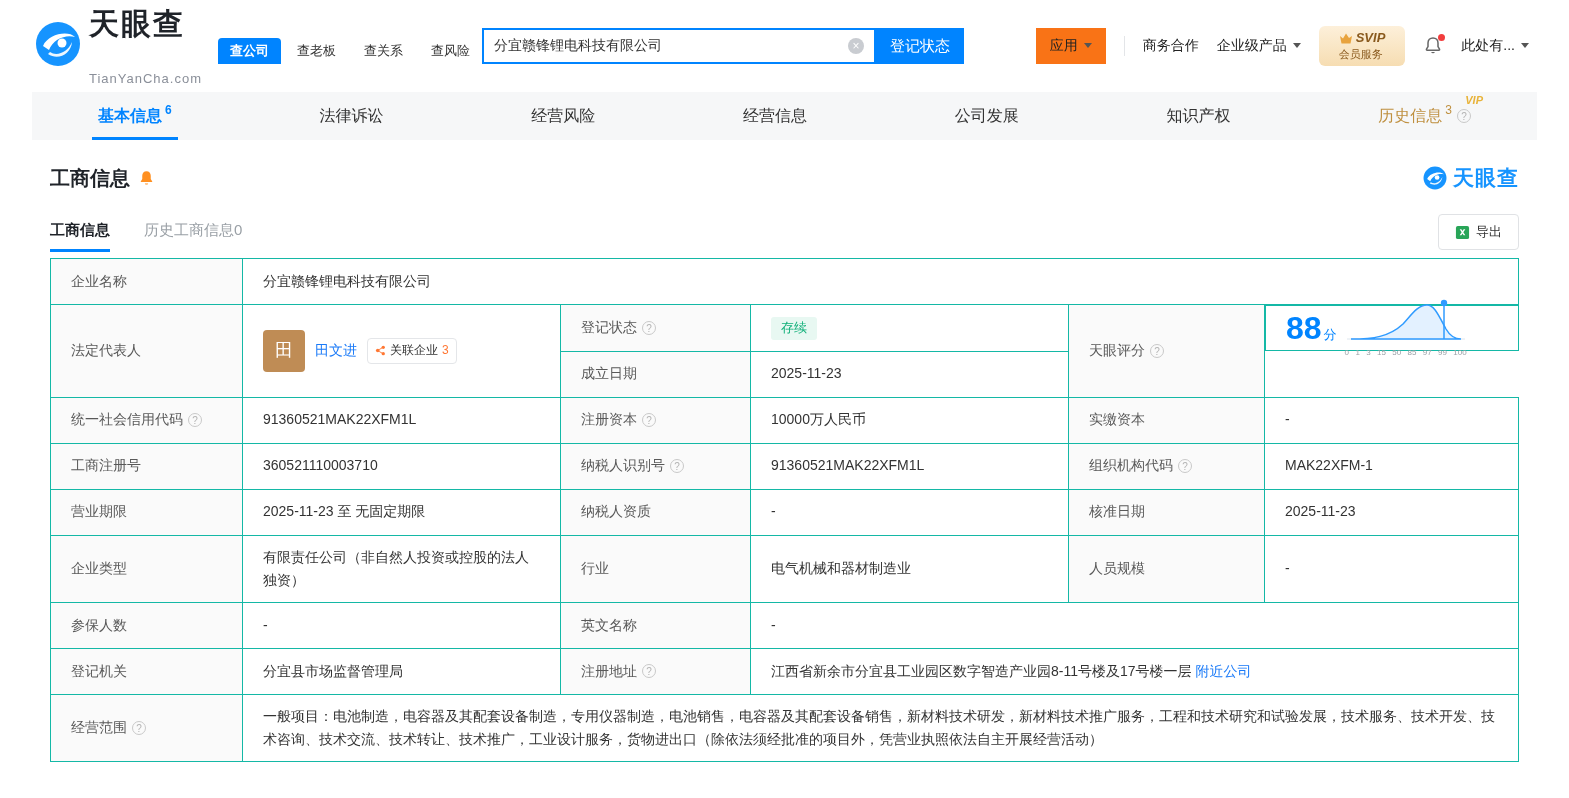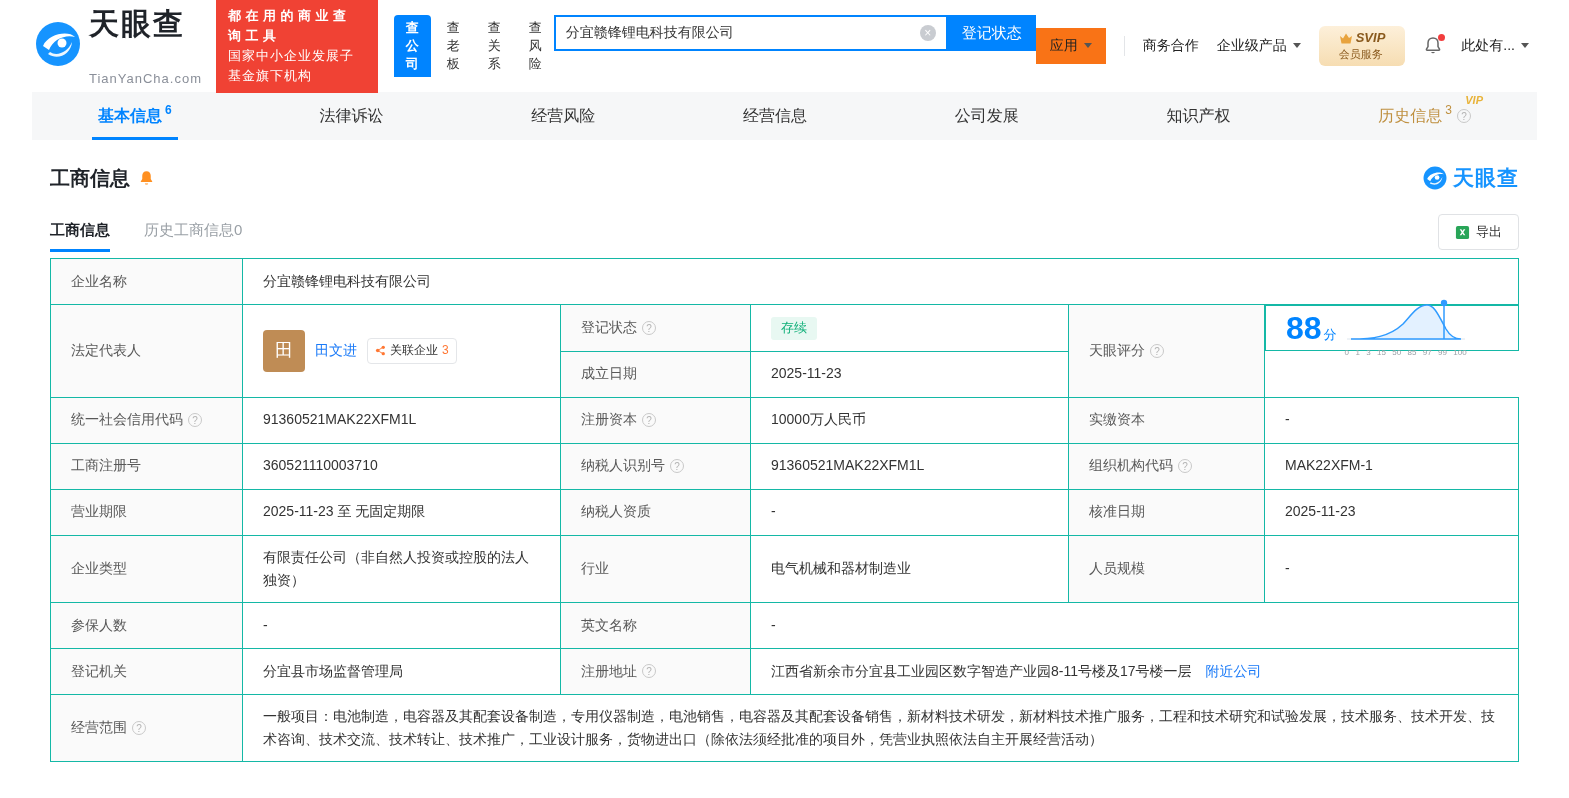--- a/index.html
+++ b/index.html
@@ -90,24 +90,20 @@
         <path d="M15 31 C22 36 33 31 37 21 C36 33 23 40 13 33 Z" fill="#fff" opacity="0.92"></path>
         <circle cx="27" cy="22" r="4.5" fill="#fff"></circle>
       </svg>
     </span>
     <div>
       <div class="brand-name">天眼查</div>
       <div class="brand-domain">TianYanCha.com</div>
     </div>
   </div>
 
-  <div class="promo">
-    <div class="p1">都在用的商业查询工具</div>
-    <div class="p2">国家中小企业发展子基金旗下机构</div>
-  </div>
 
   <div class="search-area">
     <div class="search-tabs">
       <span class="stab active">查公司</span>
       <span class="stab">查老板</span>
       <span class="stab">查关系</span>
       <span class="stab">查风险</span>
     </div>
     <div class="search-row">
       <div class="search-box">
@@ -346,21 +342,21 @@
         <td class="lbl">登记机关</td>
         <td>分宜县市场监督管理局</td>
         <td class="lbl">
           <span class="lblwrap">
               <span>注册地址</span>
               <span class="q"></span>
             </span>
         </td>
         <td colspan="3">
           <span>江西省新余市分宜县工业园区数字智造产业园8-11号楼及17号楼一层</span>
-          <a class="link" style="margin-left:10px;">附近公司</a>
+          <a class="link" style="">附近公司</a>
         </td>
       </tr>
 
       <tr>
         <td class="lbl">
           <span class="lblwrap">
               <span>经营范围</span>
               <span class="q"></span>
             </span>
         </td>

